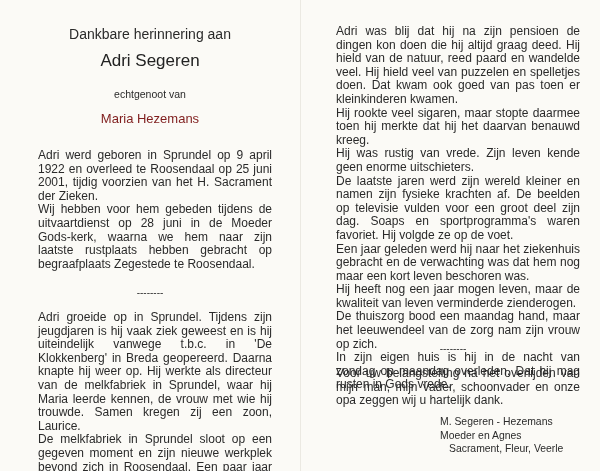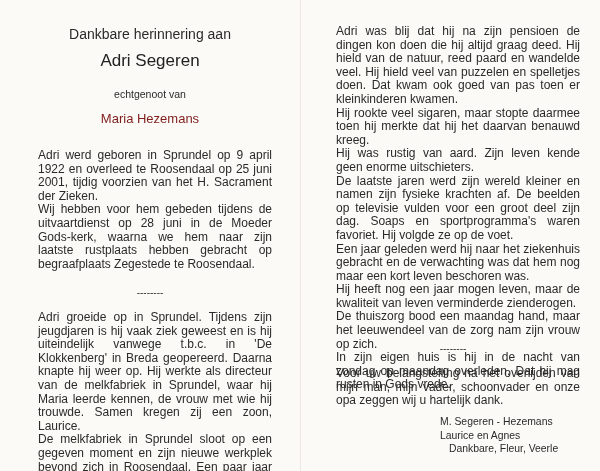--- a/index.html
+++ b/index.html
@@ -61,33 +61,33 @@
     <div class="para p-youth">
       <p>Adri groeide op in Sprundel. Tijdens zijn jeugdjaren is hij vaak ziek geweest en is hij uiteindelijk vanwege t.b.c. in 'De Klokkenberg' in Breda geopereerd. Daarna knapte hij weer op. Hij werkte als directeur van de melkfabriek in Sprundel, waar hij Maria leerde kennen, de vrouw met wie hij trouwde. Samen kregen zij een zoon, Laurice.</p>
       <p>De melkfabriek in Sprundel sloot op een gegeven moment en zijn nieuwe werkplek bevond zich in Roosendaal. Een paar jaar nadien verhuisde het gezin daar naar toe.</p>
     </div>
   </div>
 
   <div class="panel right">
     <div class="para p-right1">
       <p>Adri was blij dat hij na zijn pensioen de dingen kon doen die hij altijd graag deed. Hij hield van de natuur, reed paard en wandelde veel. Hij hield veel van puzzelen en spelletjes doen. Dat kwam ook goed van pas toen er kleinkinderen kwamen.</p>
       <p>Hij rookte veel sigaren, maar stopte daarmee toen hij merkte dat hij het daarvan benauwd kreeg.</p>
-      <p>Hij was rustig van aard. Zijn leven kende geen enorme uitschieters.</p>
+      <p>Hij was rustig van vrede. Zijn leven kende geen enorme uitschieters.</p>
       <p>De laatste jaren werd zijn wereld kleiner en namen zijn fysieke krachten af. De beelden op televisie vulden voor een groot deel zijn dag. Soaps en sportprogramma's waren favoriet. Hij volgde ze op de voet.</p>
       <p>Een jaar geleden werd hij naar het ziekenhuis gebracht en de verwachting was dat hem nog maar een kort leven beschoren was.</p>
       <p>Hij heeft nog een jaar mogen leven, maar de kwaliteit van leven verminderde zienderogen.</p>
       <p>De thuiszorg bood een maandag hand, maar het leeuwendeel van de zorg nam zijn vrouw op zich.</p>
       <p>In zijn eigen huis is hij in de nacht van zondag op maandag overleden. Dat hij mag rusten in Gods vrede.</p>
     </div>
 
     <div class="sep sep-right">--------</div>
 
     <div class="para p-thanks">
       <p>Voor uw belangstelling na het overlijden van mijn man, mijn vader, schoonvader en onze opa zeggen wij u hartelijk dank.</p>
     </div>
 
     <div class="signers">
       <div>M. Segeren - Hezemans</div>
-      <div>Laurice en Agnes</div>
-      <div class="indent">Dankbare, Fleur, Veerle</div>
+      <div>Moeder en Agnes</div>
+      <div class="indent">Sacrament, Fleur, Veerle</div>
     </div>
   </div>
 </div>
 
 </body></html>

